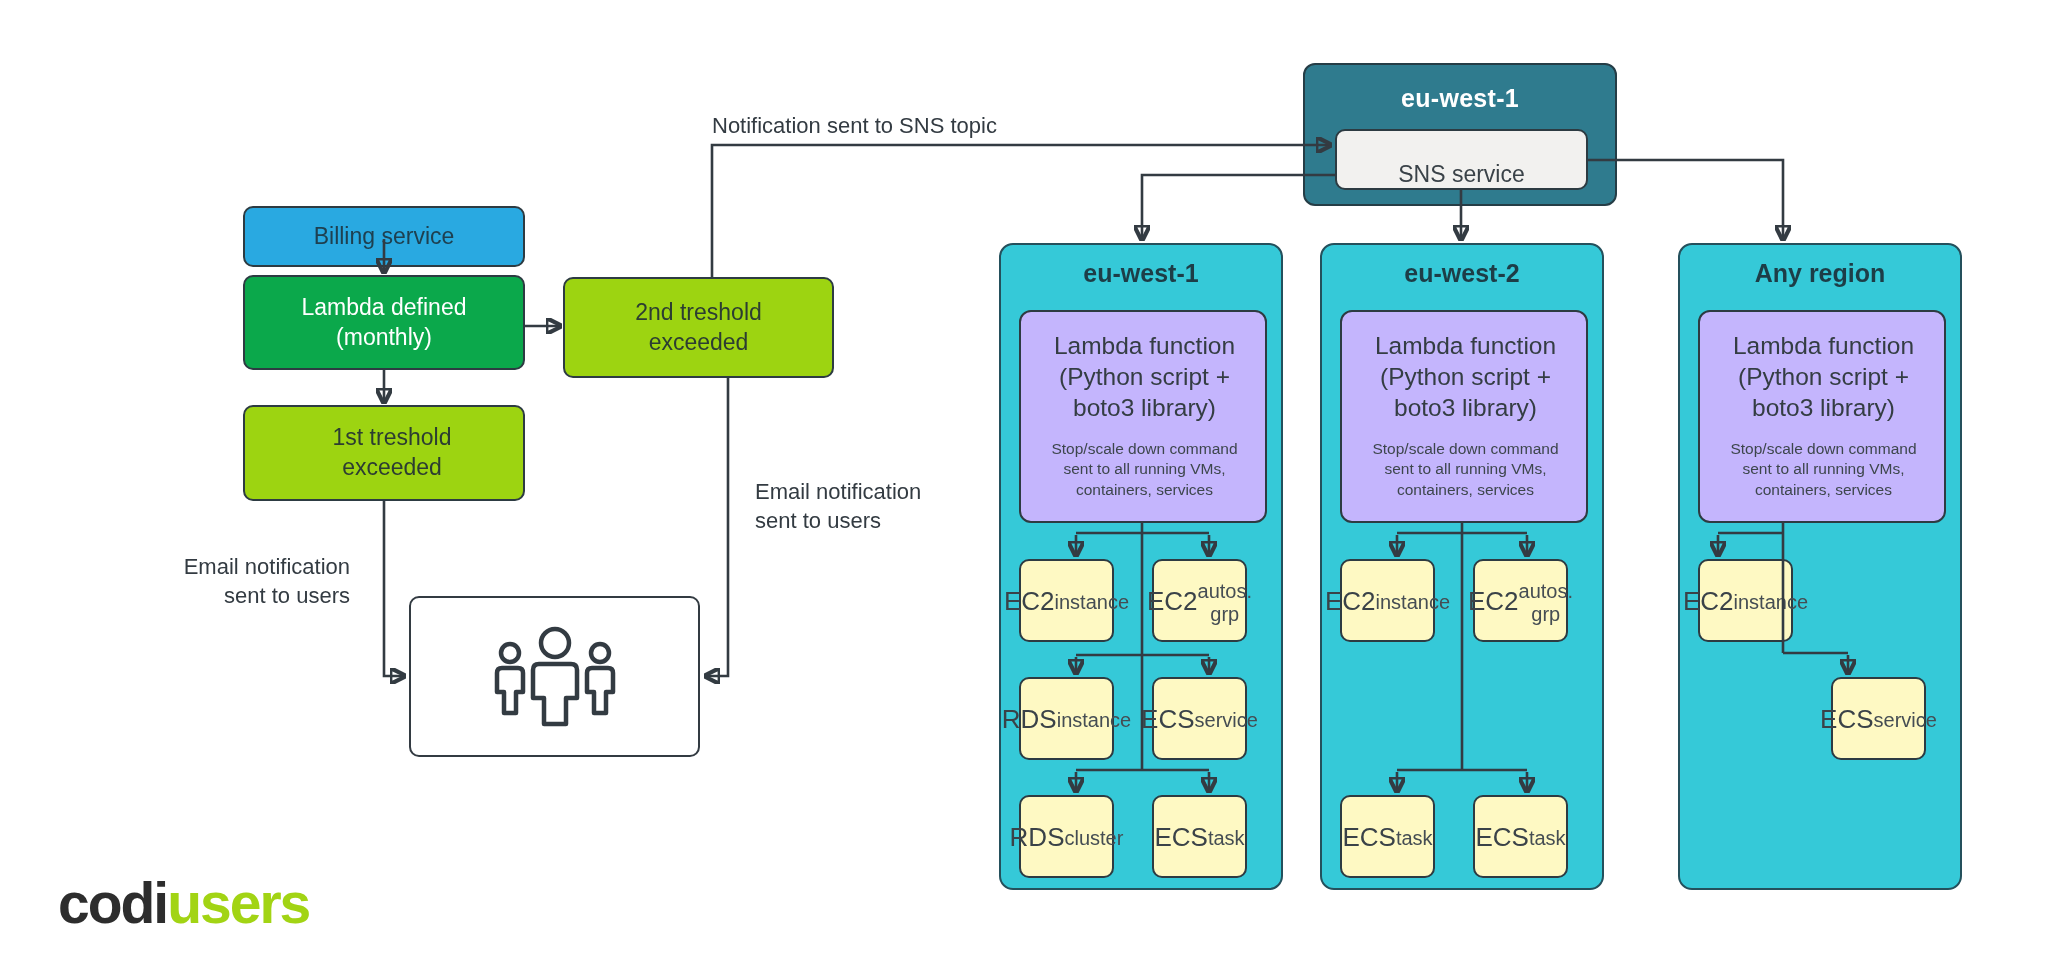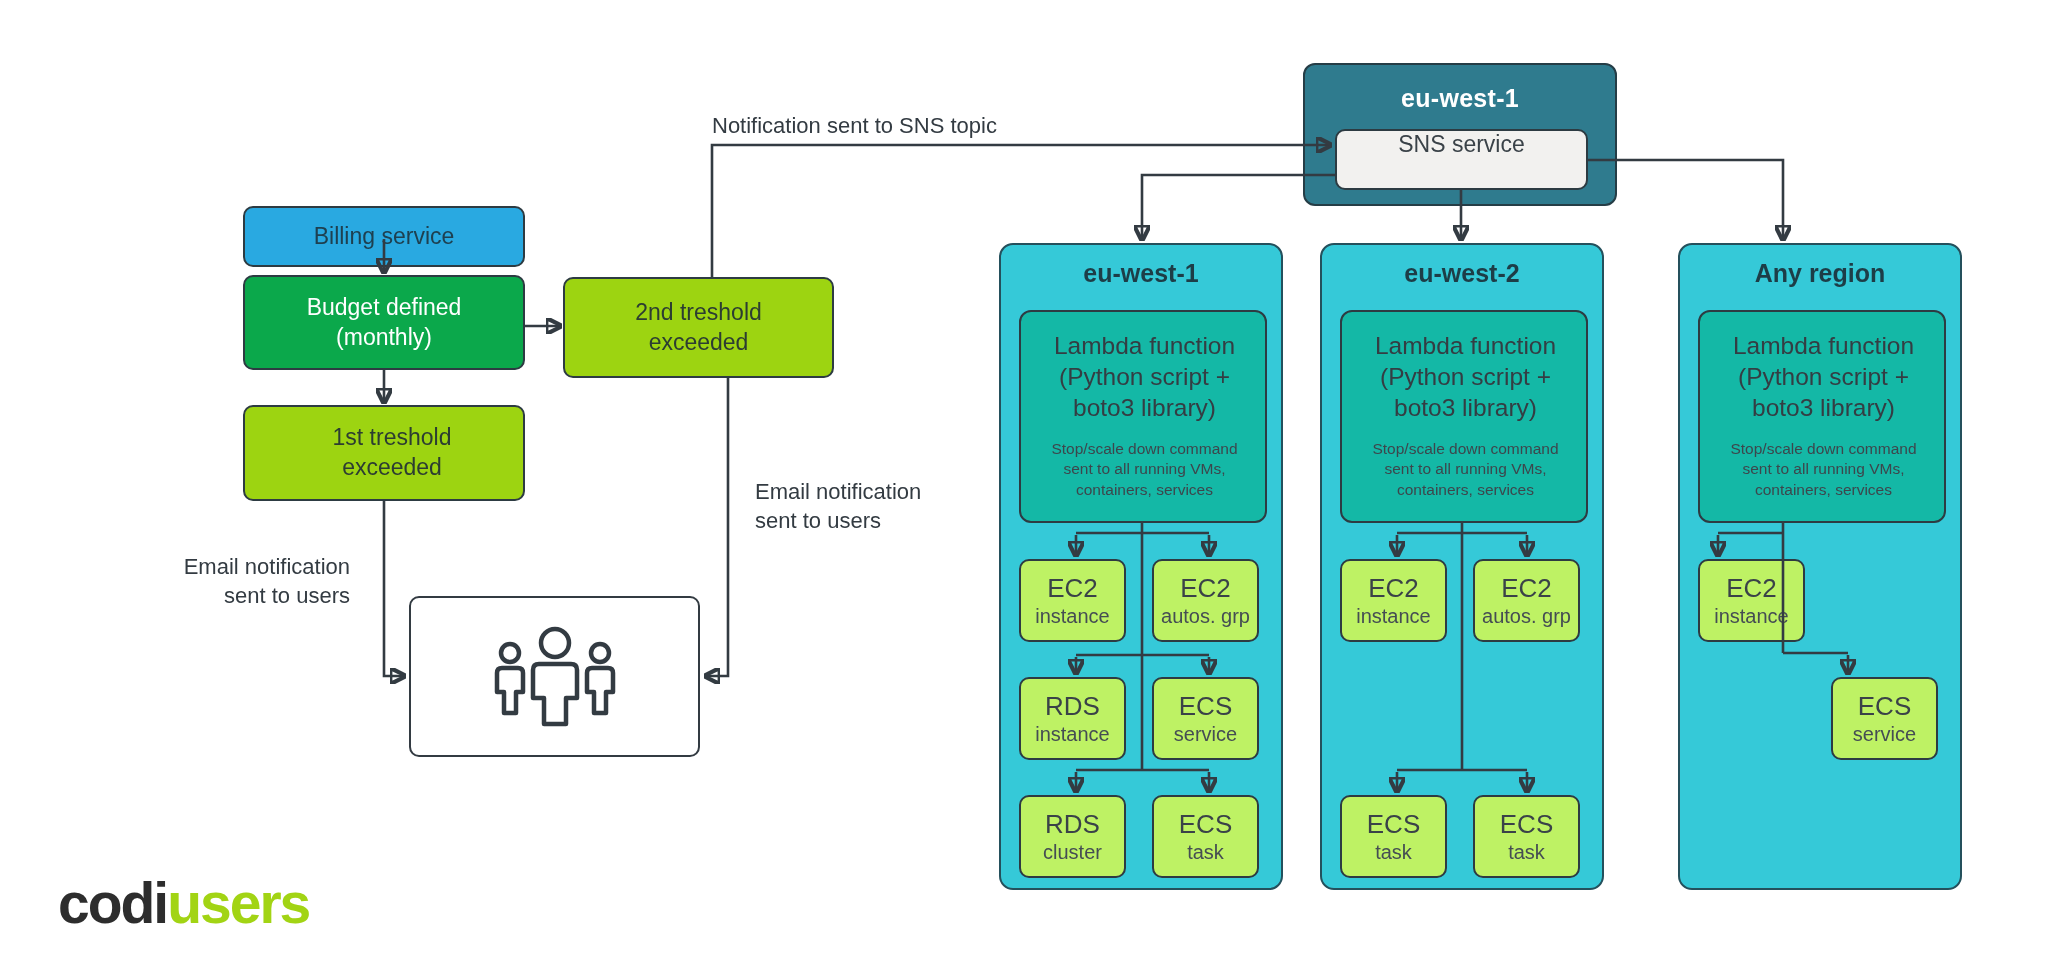--- a/index.html
+++ b/index.html
@@ -28,43 +28,43 @@
     position:absolute;left:1303px;top:63px;width:314px;height:143px;box-sizing:border-box;
     background:#2f7b8e;border:2px solid #253d46;border-radius:12px;
   }
   .snsTitle{
     position:absolute;left:0;top:0;width:100%;height:66px;display:flex;align-items:center;justify-content:center;
     color:#ffffff;font-size:25px;font-weight:bold;letter-spacing:.3px;
   }
   .snsInner{
     position:absolute;left:1335px;top:129px;width:253px;height:61px;box-sizing:border-box;
     background:#f2f1ef;border:2.5px solid #2d3b42;border-radius:10px;
-    display:flex;align-items:flex-start;justify-content:center;font-size:23px;color:#3a4248;
+    display:flex;align-items:flex-end;justify-content:center;font-size:23px;color:#3a4248;
   }
   
   .col{
     position:absolute;top:243px;width:284px;height:647px;box-sizing:border-box;
     background:#35c9d8;border:2px solid #24505c;border-radius:14px;
   }
   .colHeader{
     position:absolute;left:0;top:14px;width:100%;text-align:center;
     font-size:25px;font-weight:bold;color:#1d3d47;
   }
   .lambda{
     position:absolute;left:18px;top:65px;width:248px;height:213px;box-sizing:border-box;
-    background:#14b8a6;border:2.5px solid #2d3b42;border-radius:12px;
+    background:#c4b5fd;border:2.5px solid #2d3b42;border-radius:12px;
     display:flex;flex-direction:column;align-items:center;text-align:center;
     padding:18px 7px 20px 10px;
   }
   .lambdaTitle{font-size:24.5px;line-height:1.27;color:#343d43;}
   .lambdaSub{margin-top:auto;font-size:15.5px;line-height:1.34;color:#3d464c;}
   .rbox{
-    position:absolute;width:107px;height:83px;box-sizing:border-box;
-    background:#bef264;border:2.5px solid #2d3b42;border-radius:10px;
-    display:flex;flex-direction:column;align-items:center;justify-content:center;text-align:center;
+    position:absolute;width:95px;height:83px;box-sizing:border-box;
+    background:#fef9c3;border:2.5px solid #2d3b42;border-radius:10px;
+    display:flex;align-items:center;justify-content:center;text-align:center;
     padding-top:2px;
   }
   .rboxTitle{font-size:26px;line-height:1.05;color:#3a4248;}
   .rboxSub{font-size:20px;margin-top:2px;color:#454d53;}
   .pos-l{left:18px;} .pos-r{left:151px;}
   .row-1{top:314px;} .row-2{top:432px;} .row-3{top:550px;}
   
   .note{position:absolute;font-size:22px;line-height:1.32;color:#333b42;}
   
   .wires{position:absolute;left:0;top:0;width:2048px;height:956px;pointer-events:none;}
@@ -77,21 +77,21 @@
 </head>
 <body>
 
 <div class="canvas">
 
   <div class="fnode blue" style="left:243px;top:178px;width:282px;height:61px;">
     <span class="prewrap">Billing service</span>
   </div>
 
   <div class="fnode green" style="left:243px;top:275px;width:282px;height:95px;">
-    <span class="prewrap">Budget defined
+    <span class="prewrap">Lambda defined
 (monthly)</span>
   </div>
 
   <div class="fnode lime" style="left:243px;top:405px;width:282px;height:96px;padding-left:16px;">
     <span class="prewrap">1st treshold
 exceeded</span>
   </div>
 
   <div class="fnode lime" style="left:563px;top:277px;width:271px;height:101px;">
     <span class="prewrap">2nd treshold

